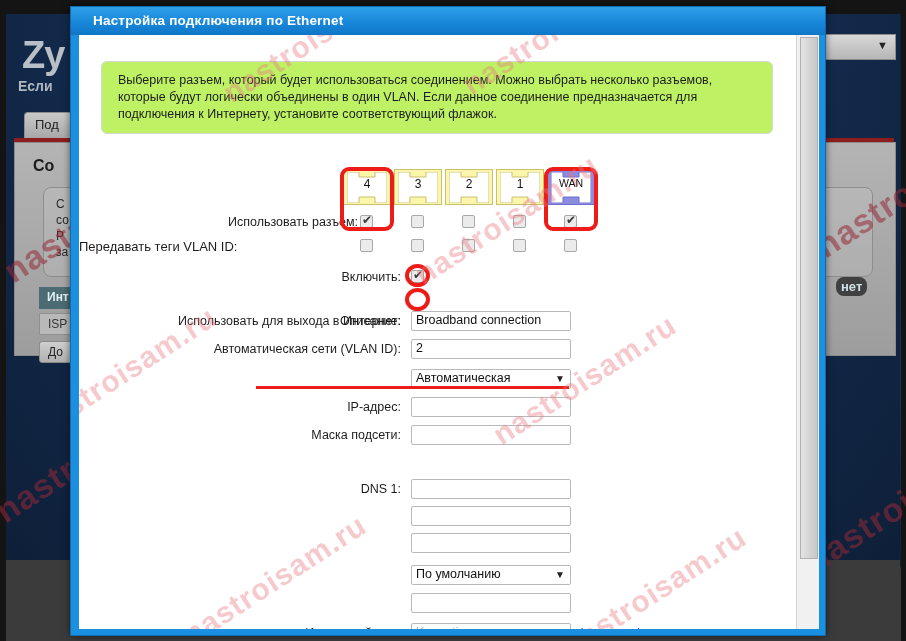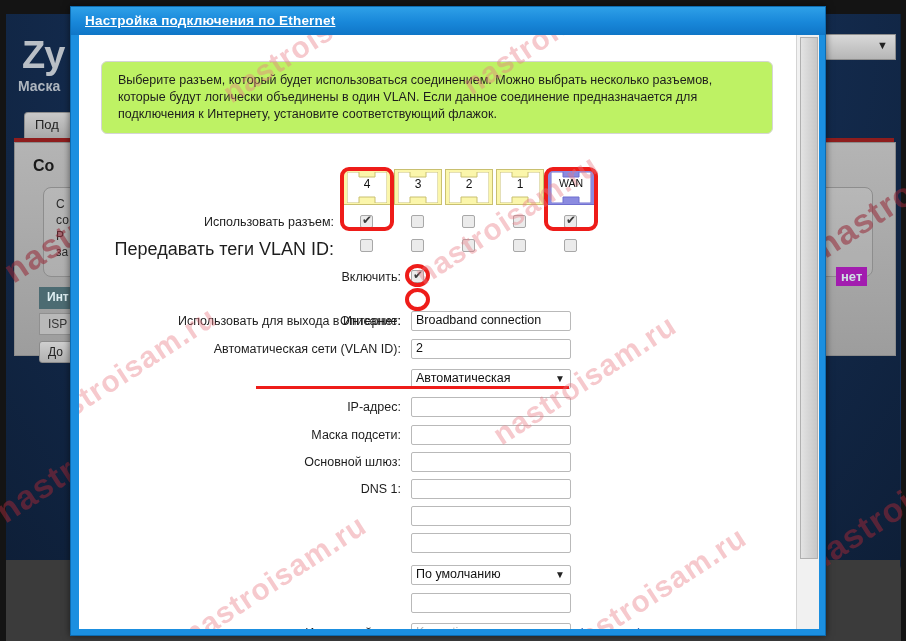--- a/index.html
+++ b/index.html
@@ -91,23 +91,22 @@
     position:absolute;left:70px;top:6px;width:756px;height:630px;
     background:#1b8fe0;
     border:1px solid #0d6bb0;
     box-shadow:0 0 7px rgba(0,0,0,.55);
     box-sizing:border-box;
   }
   #dialog-title{
     position:absolute;left:0;top:0;width:100%;height:28px;
     background:linear-gradient(180deg,#2ea0e8 0%,#1887d9 55%,#0f76c7 100%);
     color:#ffffff;font-size:13.5px;font-weight:bold;
-    padding:6px 0 0 14px;box-sizing:border-box;
+    padding:6px 0 0 22px;box-sizing:border-box;
     letter-spacing:.2px;
-    text-decoration:underline;
   }
   #dialog-body{
     position:absolute;left:8px;top:28px;width:740px;height:594px;
     background:#ffffff;overflow:hidden;
   }
   #content{
     position:absolute;left:0;top:0;width:718px;height:594px;
     background:#fff;
   }
   
@@ -219,42 +218,42 @@
 </style>
 </head>
 <body>
 
 <div id="bg-page">
   <div id="bg-inner"></div>
   <div id="bg-gradwrap"></div>
   <div id="bg-darkfoot"></div>
 
   <div class="logo-zy">Zy</div>
-  <div class="logo-sub">Маска</div>
+  <div class="logo-sub">Если</div>
   <div class="bg-tab">Под</div>
   <div class="bg-redline"></div>
 
   <div class="bg-panel">
     <div class="bg-panel-title">Со</div>
     <div class="bg-infobox">
       <div class="bg-infotext" style="white-space:pre-line">С
 со
 Р
 за</div>
     </div>
     <div class="bg-greenbtn">Инт</div>
     <div class="bg-isp">ISP</div>
     <div class="bg-dobtn">До</div>
   </div>
 
   <div class="bg-topselect">
     <span class="arr">▼</span>
   </div>
 
-  <div style="position:absolute;left:836px;top:267px;font-size:13px;font-weight:bold;color:#cfe0e4;background:#a21caf;padding:2px 5px;">нет</div>
+  <div style="position:absolute;left:836px;top:277px;font-size:13px;font-weight:bold;color:#cfe0e4;background:#404040;padding:2px 5px;border-radius:8px;">нет</div>
 </div>
 
 <div class="wm dark" style="left:-12px;top:190px;font-size:34px;">nastroisam.ru</div>
 <div class="wm dark" style="left:-20px;top:430px;font-size:34px;">nastroisam.ru</div>
 <div class="wm dark" style="left:800px;top:165px;font-size:34px;">nastroisam.ru</div>
 <div class="wm dark" style="left:790px;top:480px;font-size:34px;">nastroisam.ru</div>
 
 <div id="dialog">
 
   <div id="dialog-title">Настройка подключения по Ethernet</div>
@@ -296,30 +295,30 @@
         </div>
 
         <div class="port wan" style="left:468px;">
           <svg class="jack-shape" viewBox="0 0 40 31">
             <path d="M0,0 H12 V5 H28 V0 H40 V31 H28 V25 H12 V31 H0 Z" fill="#ffffff" stroke="#6f6fcf" stroke-width="1"></path>
           </svg>
           <span class="num">WAN</span>
         </div>
 
         <div class="cbrow" style="top:44px;">
-          <div style="position:absolute;left:0;top:2px;width:255px;text-align:right;font-size:12.5px;color:#1d1d1d;">Использовать разъем:</div>
+          <div style="position:absolute;left:0;top:2px;width:255px;text-align:right;font-size:12.5px;color:#1d1d1d;padding-left:24px;">Использовать разъем:</div>
           <div class="cbx checked" style="left:281px;top:2px;"></div>
           <div class="cbx" style="left:332px;top:2px;"></div>
           <div class="cbx" style="left:383px;top:2px;"></div>
           <div class="cbx" style="left:434px;top:2px;"></div>
           <div class="cbx checked" style="left:485px;top:2px;"></div>
         </div>
 
         <div class="cbrow" style="top:68px;">
-          <div style="position:absolute;left:0;top:2px;width:255px;text-align:right;font-size:18px;color:#1d1d1d;">Передавать теги VLAN ID:</div>
+          <div style="position:absolute;left:0;top:2px;width:255px;text-align:left;font-size:13px;color:#1d1d1d;">Передавать теги VLAN ID:</div>
           <div class="cbx" style="left:281px;top:2px;"></div>
           <div class="cbx" style="left:332px;top:2px;"></div>
           <div class="cbx" style="left:383px;top:2px;"></div>
           <div class="cbx" style="left:434px;top:2px;"></div>
           <div class="cbx" style="left:485px;top:2px;"></div>
         </div>
       </div>
 
       <div class="redbox" style="left:261px;top:132px;width:54px;height:64px;"></div>
 
@@ -358,24 +357,20 @@
       <div class="frow" style="top:362px;">
         <div class="flabel">IP-адрес:</div>
         <div class="finput"></div>
       </div>
 
       <div class="frow" style="top:390px;">
         <div class="flabel">Маска подсети:</div>
         <div class="finput"></div>
       </div>
 
-      <div class="frow" style="top:417px;">
-        <div class="flabel">Основной шлюз:</div>
-        <div class="finput"></div>
-      </div>
 
       <div class="frow" style="top:444px;">
         <div class="flabel">DNS 1:</div>
         <div class="finput"></div>
       </div>
 
       <div class="frow" style="top:471px;">
         <div class="finput"></div>
       </div>
 

